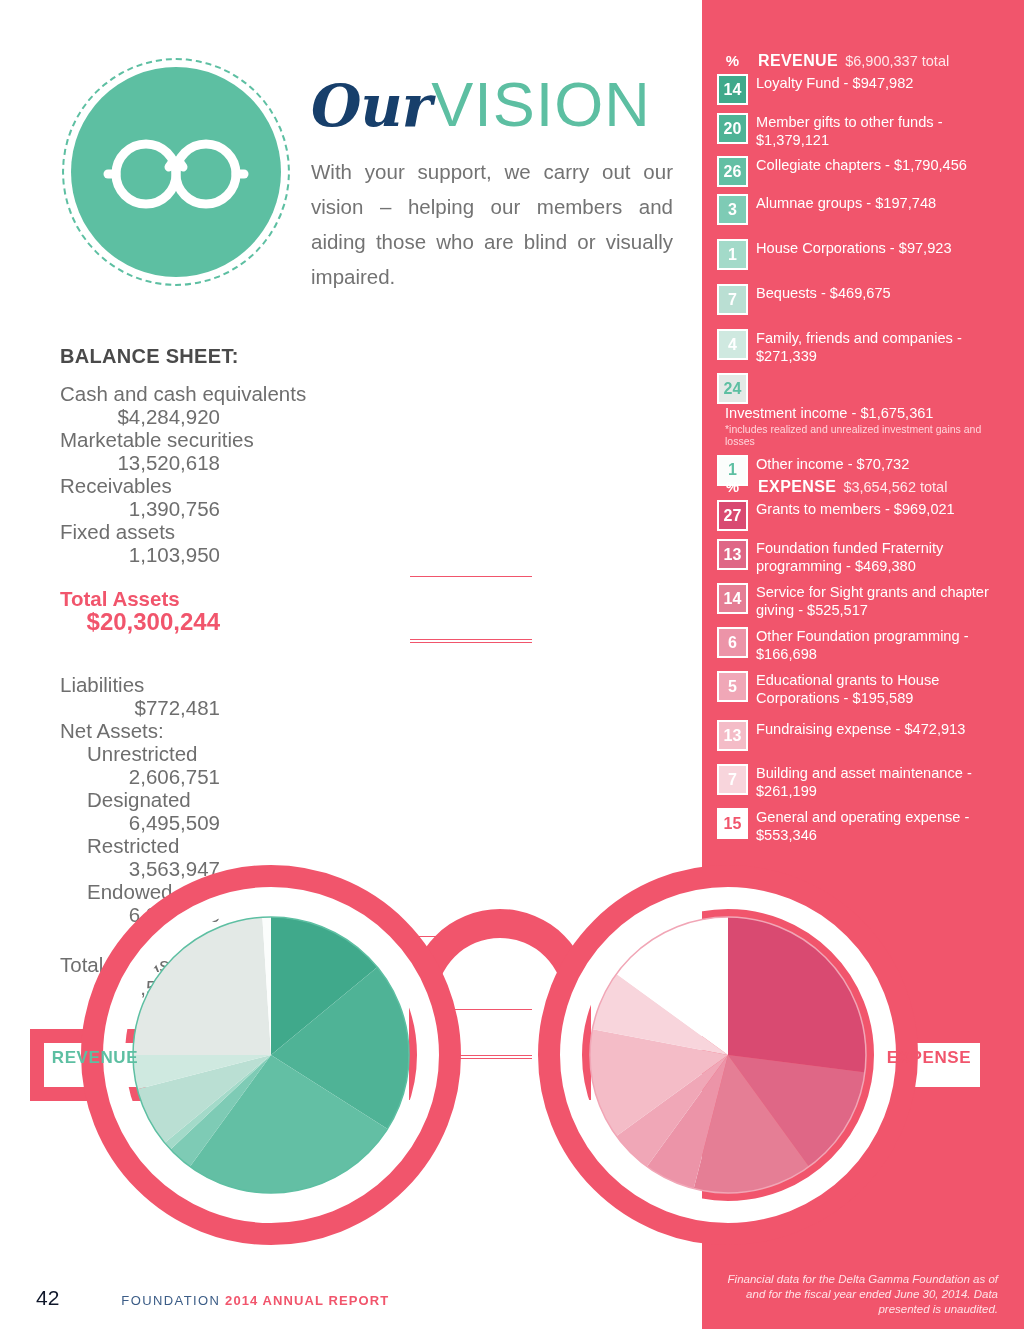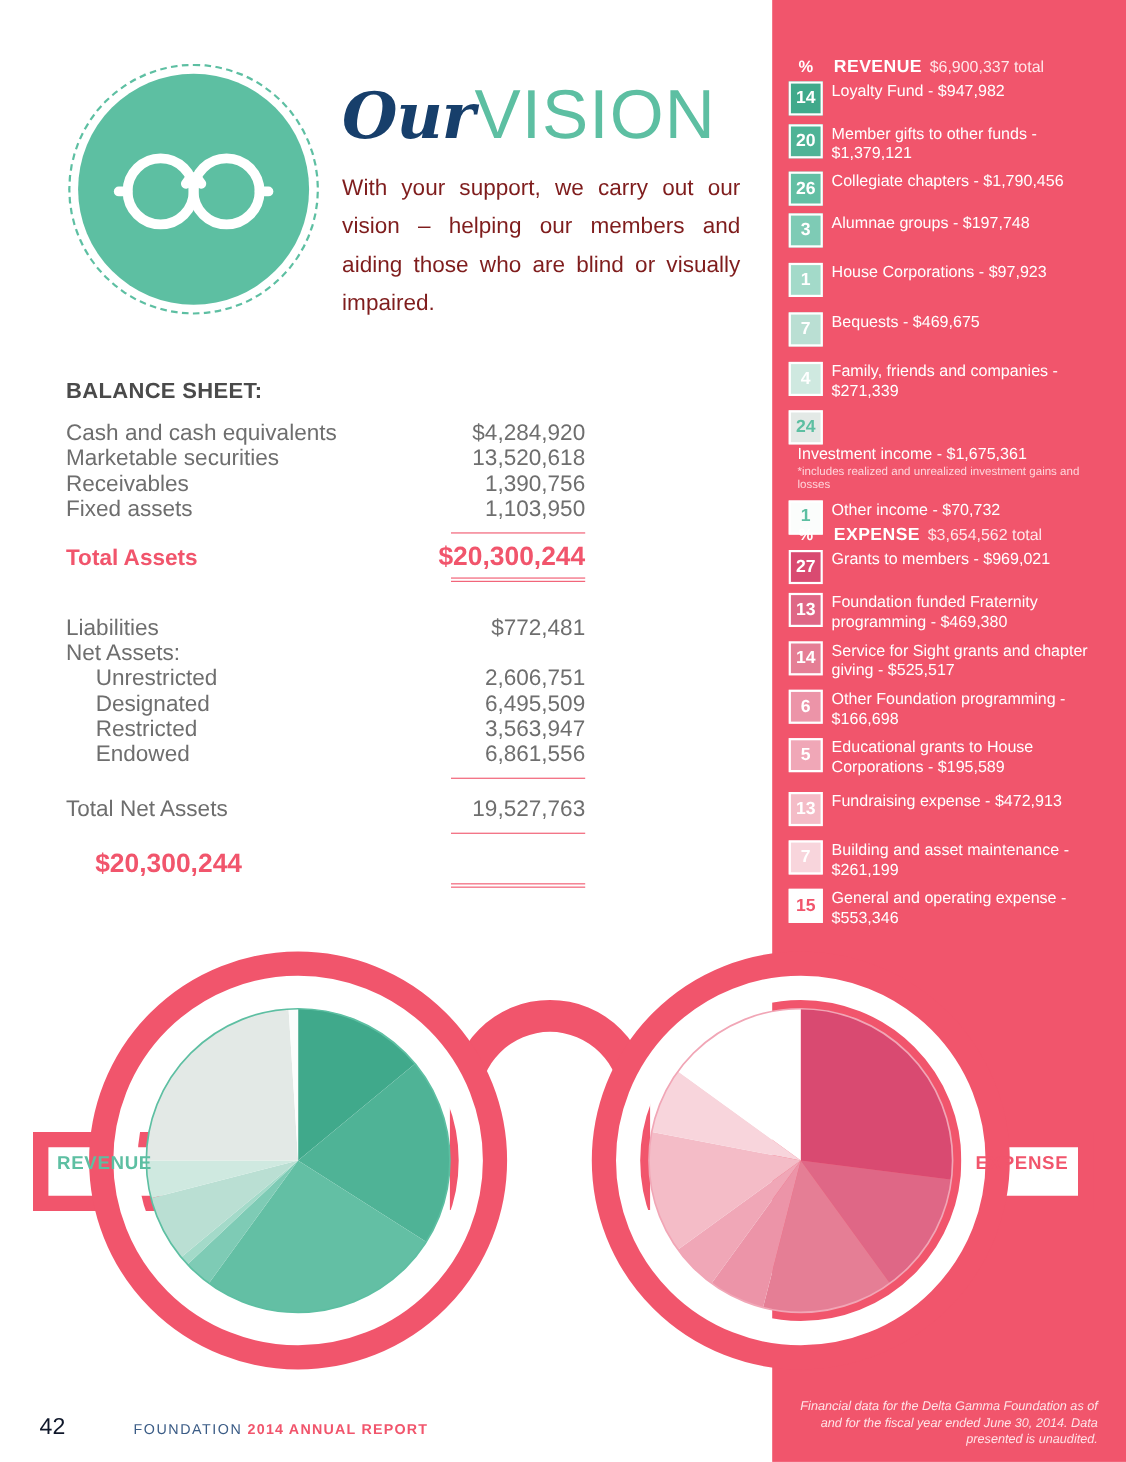--- a/index.html
+++ b/index.html
@@ -34,29 +34,29 @@
   .title-line { font-size:63px; line-height:72px; white-space:nowrap; }
   .title-our {
     font-family:"DejaVu Serif", serif; font-style:italic; font-weight:700;
     color:#173f6b; font-size:58px; letter-spacing:-1px;
   }
   .title-vision {
     color:#5dbfa2; font-weight:400; font-size:63px; letter-spacing:1px;
     font-family:"Liberation Sans", sans-serif;
   }
   .title-body {
-    margin-top:12px; font-size:20.5px; line-height:35px; color:#7f1d1d;
+    margin-top:12px; font-size:20.5px; line-height:35px; color:#737373;
     text-align:justify; width:362px;
   }
 
   
   .bs { position:absolute; left:60px; top:345px; width:472px; }
   .bs-title { font-size:20px; font-weight:700; color:#4a4a4a; letter-spacing:.3px; margin-bottom:14px; }
   .bs-row { display:flex; justify-content:space-between; align-items:baseline;
-            font-size:20.5px; line-height:23px; color:#6e6e6e; }
+            font-size:20.5px; line-height:23px; color:#6e6e6e;flex-direction:column; }
   .bs-row .lbl { white-space:nowrap; }
   .bs-row .val { white-space:nowrap; text-align:right; min-width:160px;
                  padding-right:0px; }
   .bs-row.indent .lbl { padding-left:27px; }
   .bs-row.total { font-weight:700; color:#f1556c; font-size:20.5px; }
   .bs-row.total .val { font-size:24px; }
   .spacer-6 { height:6px; }
   .spacer-10 { height:10px; }
   .spacer-16 { height:16px; }
   .spacer-30 { height:30px; }

